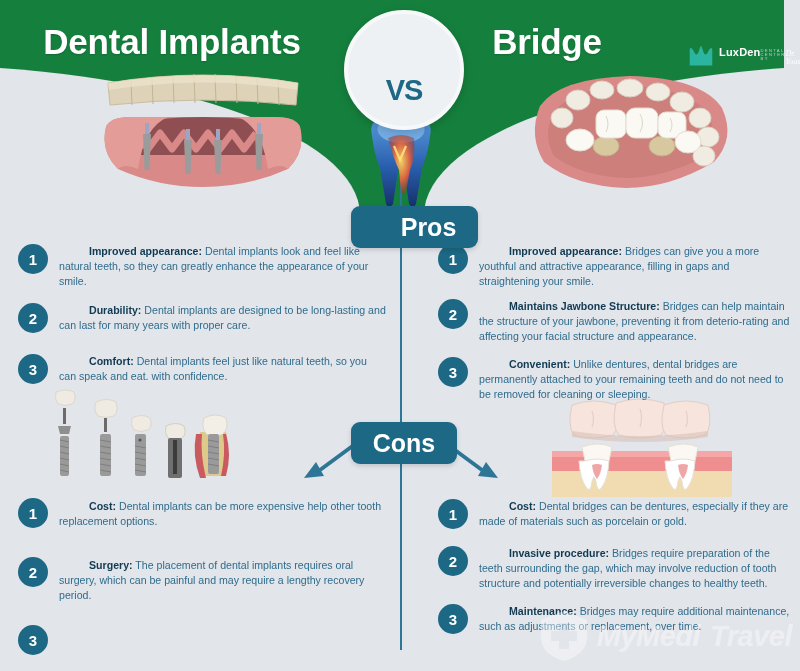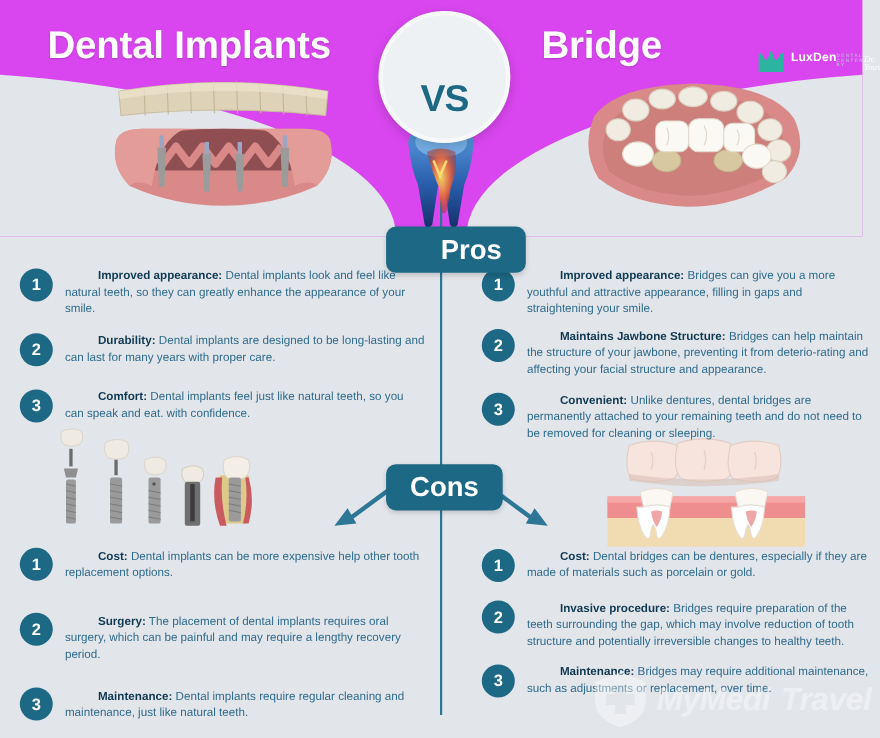--- a/index.html
+++ b/index.html
@@ -9,21 +9,21 @@
     font-family:"Liberation Sans", sans-serif;
     overflow:hidden;
     position:relative;
   }
   #infographic{position:absolute;inset:0;width:800px;height:671px;}
 
   
   .header-wrap{position:absolute;left:0;top:0;width:800px;height:215px;}
   .header-half{
     position:absolute;top:0;height:215px;width:404px;
-    background:#d946ef;
+    background:#15803d;
     overflow:hidden;
   }
   .header-left{left:0;border-bottom-right-radius:0;}
   .header-right{right:16px;}
   
   .curve-mask{
     position:absolute;bottom:-150px;width:900px;height:300px;
     background:#e2e5ea;border-radius:50%;
   }
   .header-left .curve-mask{left:-540px;}
@@ -46,21 +46,21 @@
   .logo-dr{color:#ffffff;font-size:8px;font-style:italic;margin-top:3px;opacity:.92;
            font-family:"Liberation Serif",serif;}
 
   
   .vs-circle{
     position:absolute;left:344px;top:10px;width:112px;height:112px;border-radius:50%;
     background:#eef1f4;border:4px solid #f6f8f9;
     display:flex;align-items:center;justify-content:center;
     box-shadow:0 3px 10px rgba(0,0,0,.18);z-index:6;
   }
-  .vs-circle span{color:#1c6885;font-size:34px;font-weight:bold;letter-spacing:-1px;margin-top:41px;}
+  .vs-circle span{color:#1c6885;font-size:29px;font-weight:bold;letter-spacing:-1px;margin-top:41px;}
 
   
   .center-tooth{position:absolute;left:358px;top:112px;width:86px;height:100px;z-index:5;}
 
   
   .art{position:absolute;}
   .implant-arch{left:88px;top:65px;width:230px;height:130px;}
   .bridge-jaw{left:510px;top:62px;width:240px;height:135px;}
   .implant-stages{left:40px;top:388px;width:210px;height:95px;}
   .bridge-diagram{left:552px;top:393px;width:180px;height:105px;}
@@ -402,21 +402,20 @@
     <div class="item">
       <div class="num">1</div>
       <div class="txt"><b>Cost:</b><span> Dental implants can be more expensive help other tooth replacement options.</span></div>
     </div>
     <div class="item">
       <div class="num">2</div>
       <div class="txt"><b>Surgery:</b><span> The placement of dental implants requires oral surgery, which can be painful and may require a lengthy recovery period.</span></div>
     </div>
     <div class="item">
       <div class="num">3</div>
-      <div class="txt"><b>Maintenance:</b><span> Dental implants require regular cleaning and maintenance, just like natural teeth.</span></div>
     </div>
   </div>
 
   <div class="col col-right-cons">
     <div class="item">
       <div class="num">1</div>
       <div class="txt"><b>Cost:</b><span> Dental bridges can be dentures, especially if they are made of materials such as porcelain or gold.</span></div>
     </div>
     <div class="item">
       <div class="num">2</div>

